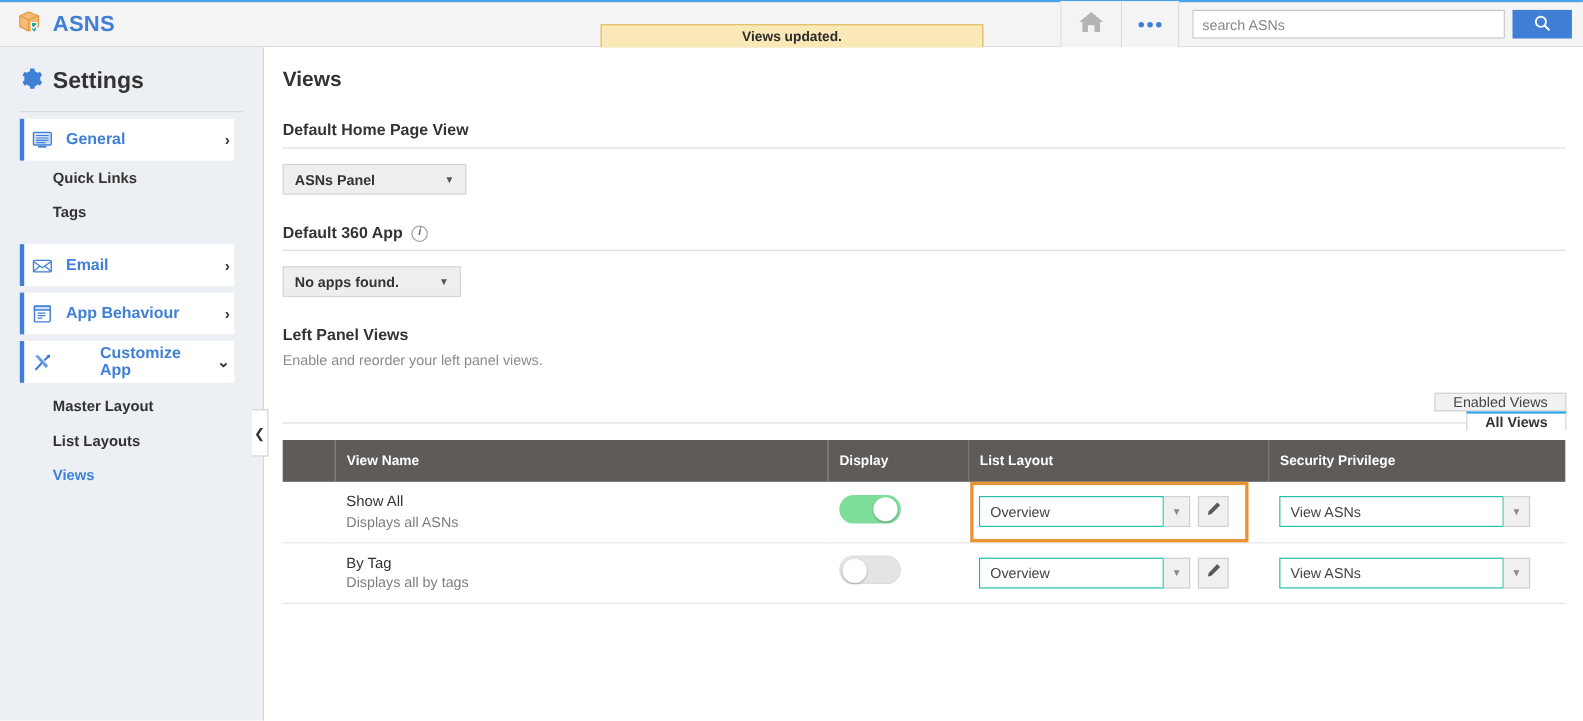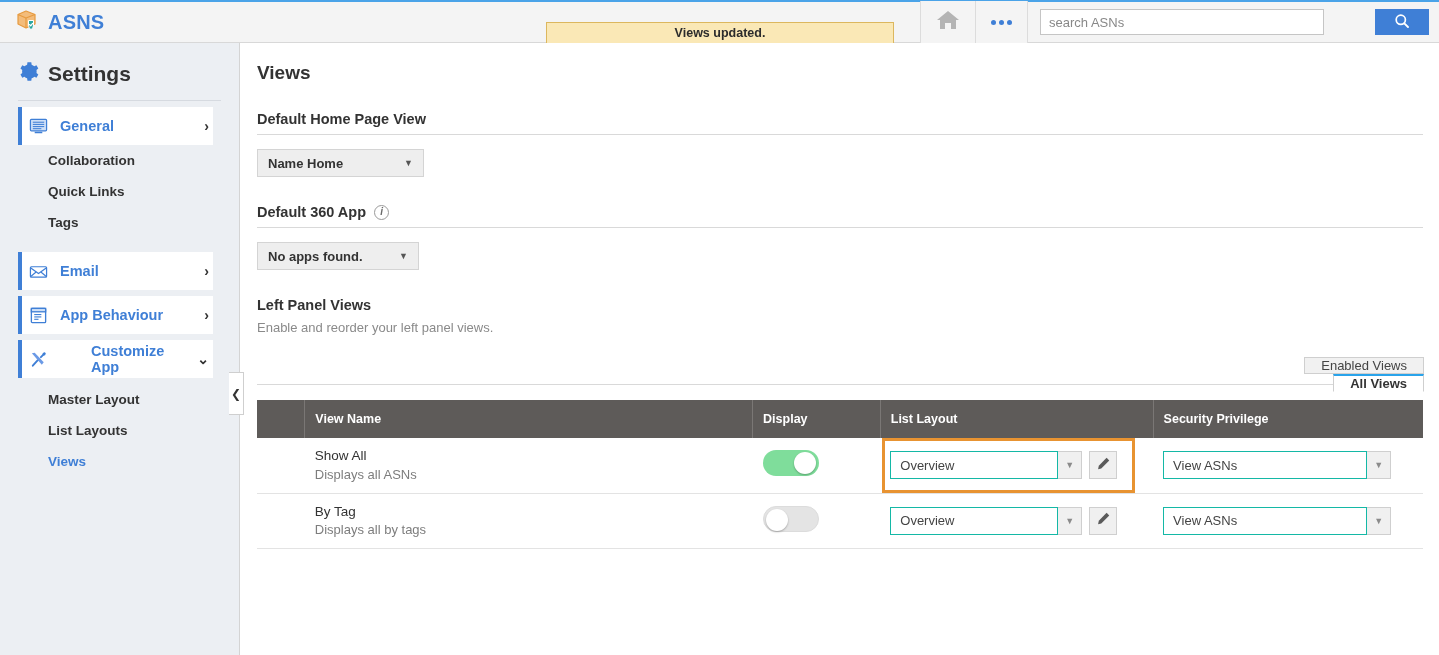--- a/index.html
+++ b/index.html
@@ -38,21 +38,21 @@
     display: flex; align-items: center; justify-content: center;
     background: #f4f4f4;
   }
   #more-btn {
     width: 52px; height: 42px; flex: 0 0 auto;
     border-right: 1px solid #dcdcdc;
     display: flex; align-items: center; justify-content: center;
     gap: 3px; background: #f4f4f4;
   }
   .dot { width: 5px; height: 5px; border-radius: 50%; background: #3f7fd6; }
-  #search-zone { flex: 0 0 auto; display: flex; align-items: center; padding: 0 10px 0 12px; gap: 44px; }
+  #search-zone { flex: 0 0 auto; display: flex; align-items: center; padding: 0 10px 0 12px; }
   #search-input {
     width: 284px; height: 26px; border: 1px solid #c5c5c5; background: #fff;
     font-family: "Liberation Sans", sans-serif; font-size: 13px; color: #555;
     padding: 0 8px; outline: none;
   }
   #search-input::placeholder { color: #888; }
   #search-btn {
     width: 54px; height: 26px; margin-left: 7px; background: #3f7fd6;
     border: none; display: flex; align-items: center; justify-content: center;
     cursor: pointer;
@@ -270,21 +270,20 @@
         <line x1="4" y1="5.5" x2="16" y2="5.5" stroke="#3f7fd6" stroke-width="1.1"></line>
         <line x1="4" y1="7.8" x2="16" y2="7.8" stroke="#3f7fd6" stroke-width="1.1"></line>
         <line x1="4" y1="10.1" x2="16" y2="10.1" stroke="#3f7fd6" stroke-width="1.1"></line>
         <line x1="4" y1="12.3" x2="13" y2="12.3" stroke="#3f7fd6" stroke-width="1.1"></line>
         <rect x="6" y="15.5" width="8" height="1.6" fill="#3f7fd6"></rect>
       </svg>
     </span>
     <span class="nav-label">General</span>
     <span class="nav-chev">›</span>
   </div>
-  <div class="sub-item">Collaboration</div>
   <div class="sub-item">Quick Links</div>
   <div class="sub-item">Tags</div>
 
   <div class="nav-group" style="margin-top:14px;">
     <span class="nav-icon">
       <svg width="19" height="19" viewBox="0 0 20 20">
         <rect x="1.5" y="5" width="17" height="11" rx="1" fill="#fff" stroke="#3f7fd6" stroke-width="1.3"></rect>
         <path d="M1.5 6 L10 12 L18.5 6" fill="none" stroke="#3f7fd6" stroke-width="1.3"></path>
         <path d="M1.5 15.5 L7.5 10.5 M18.5 15.5 L12.5 10.5" fill="none" stroke="#3f7fd6" stroke-width="1.2"></path>
       </svg>
@@ -328,21 +327,21 @@
 </div>
 
 <div id="main">
 
   <div id="page-title">Views</div>
 
   <div class="section">
     <div class="section-head">Default Home Page View</div>
     <div class="section-rule"></div>
     <div class="gray-select" id="home-view-select">
-      <span>Name Home</span>
+      <span>ASNs Panel</span>
       <span class="caret">▼</span>
     </div>
   </div>
 
   <div class="section">
     <div class="section-head">
       <span>Default 360 App</span>
       <span class="info-circle">i</span>
     </div>
     <div class="section-rule"></div>

